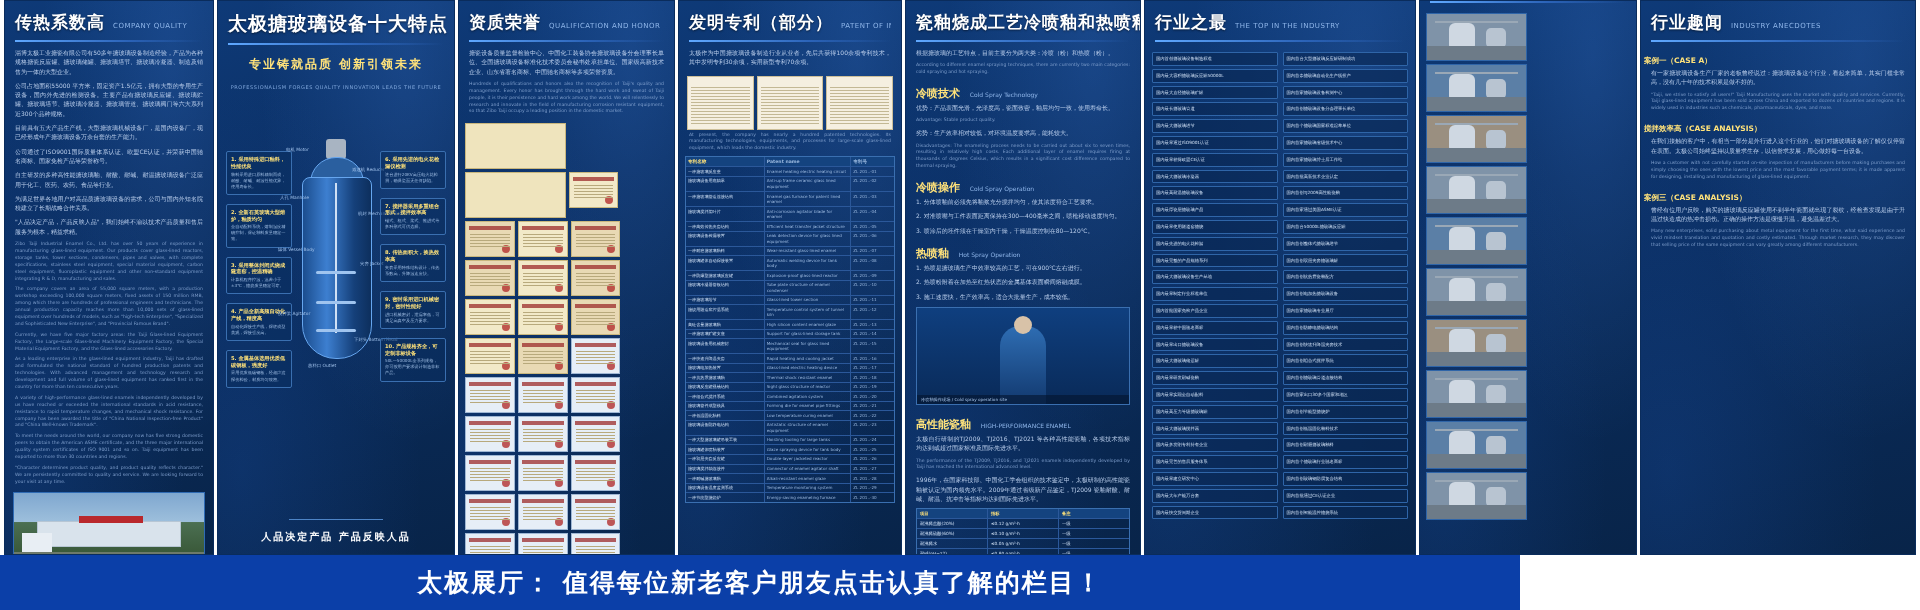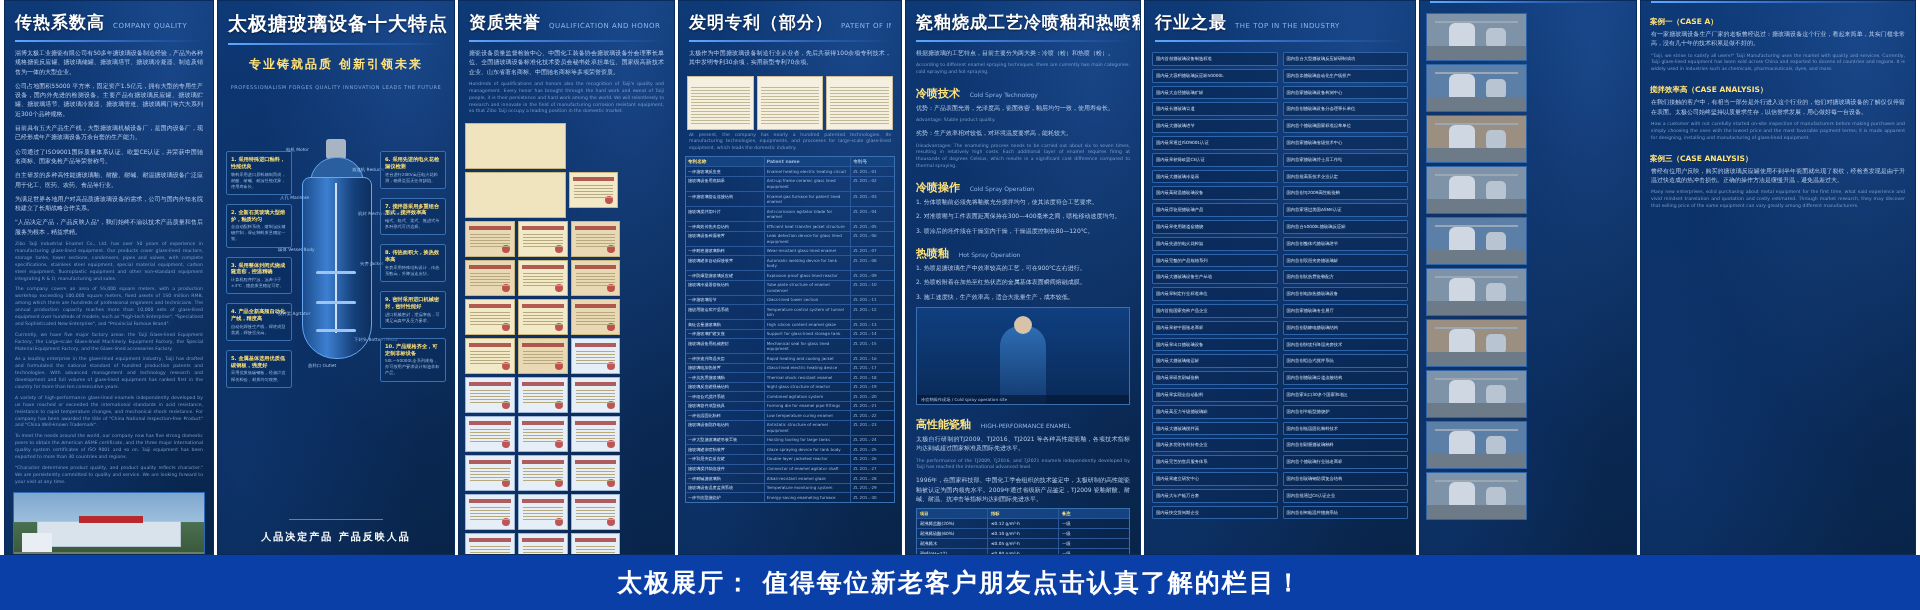--- a/index.html
+++ b/index.html
@@ -160,25 +160,25 @@
   .ph{width:calc(50% - 3px);height:46px;border:1px solid #2f65a8;position:relative;overflow:hidden;
       background:linear-gradient(180deg,#8aa2b8,#5e7near);background-color:#7f93a8;}
   .ph .floor{position:absolute;left:0;right:0;bottom:0;height:30%;background:#6d7b88;}
   .ph .tank{position:absolute;left:22%;bottom:26%;width:26%;height:54%;background:#cfd8e2;border-radius:6px 6px 3px 3px;}
   .ph .tank2{position:absolute;right:20%;bottom:26%;width:20%;height:44%;background:#b8c4d1;border-radius:5px;}
   .ph .pipe{position:absolute;left:8%;right:8%;top:16%;height:4%;background:#9aa8b6;}
   .ph.blue{background-color:#5b7fa6;}
   .ph.warm{background-color:#9a8f80;}
 
   
-  .case-h{font-size:7.5px;color:#ffe27a;font-weight:bold;padding:8px 9px 2px;}
+  .case-h{font-size:7.5px;color:#ffe27a;font-weight:bold;padding:8px 3px 2px;}
 
   
   .bottom-bar{
-    position:absolute;left:0;bottom:0;width:1920px;height:55px;background:#0b3fa8;
+    position:absolute;left:0;bottom:0;width:1520px;height:55px;background:#0b3fa8;
     display:flex;align-items:center;justify-content:center;
   }
   .bottom-bar .txt{
     color:#ffffff;font-size:25px;font-weight:bold;letter-spacing:2px;
     font-family:"DejaVu Sans","Liberation Sans",sans-serif;
   }
 </style>
 </head>
 <body>
 
@@ -802,20 +802,24 @@
             <div class="pipe"></div>
             <div class="tank"></div>
             <div class="tank2"></div>
             <div class="floor"></div>
           </div>
 
       </div>
     </div>
 
     <div class="panel" style="flex:1">
+      <div class="p-head">
+        <span class="p-title">行业趣闻</span>
+        <span class="p-sub">INDUSTRY ANECDOTES</span>
+      </div>
       <div class="rule"></div>
 
       <div class="case-h">
         <span>案例一（CASE A）</span>
       </div>
       <div class="body-txt">
           <p>有一家搪玻璃设备生产厂家的老板曾经说过：搪玻璃设备这个行业，看起来简单，其实门槛非常高，没有几十年的技术积累是做不好的。</p>
         </div>
       <div class="en-txt">
           <p>"Taiji, we strive to satisfy all users!" Taiji Manufacturing uses the market with quality and services. Currently, Taiji glass-lined equipment has been sold across China and exported to dozens of countries and regions. It is widely used in industries such as chemicals, pharmaceuticals, dyes, and more.</p>

